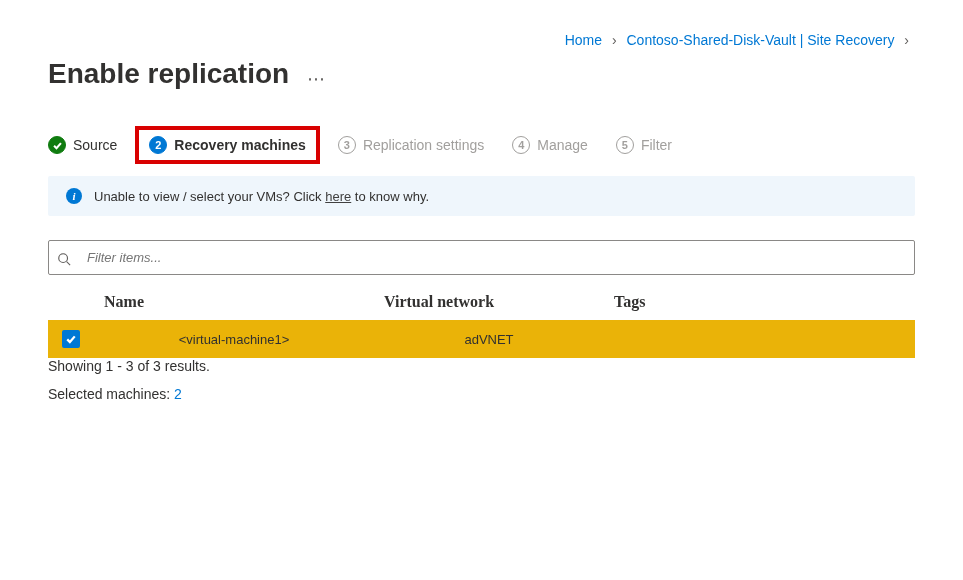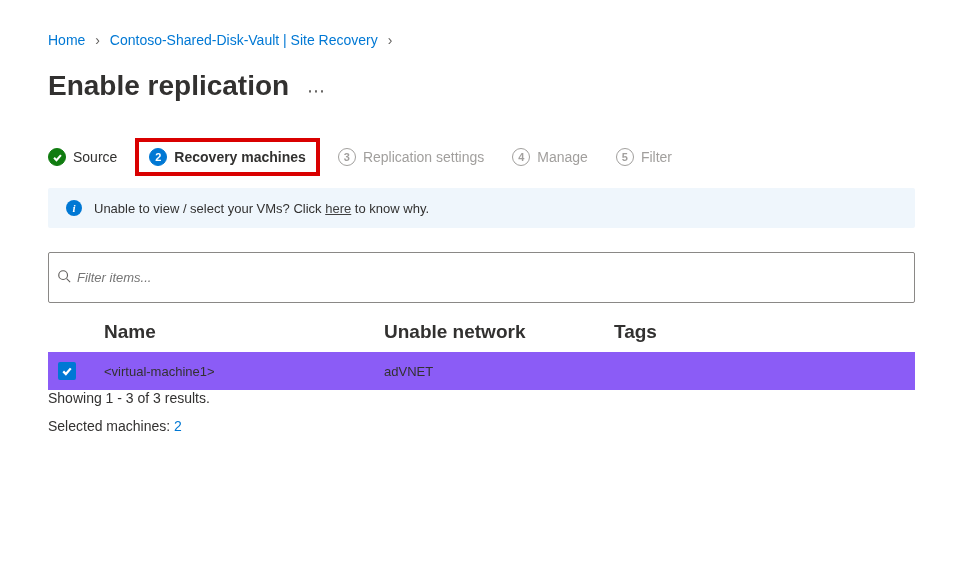--- a/index.html
+++ b/index.html
@@ -13,33 +13,34 @@
     height: 580px;
     overflow: hidden;
   }
   .page {
     padding: 32px 48px 20px 48px;
   }
   .breadcrumb {
     font-size: 14px;
     color: #0078d4;
     margin-bottom: 6px;
+    text-align: right;
   }
   .breadcrumb a {
     color: #0078d4;
     text-decoration: none;
   }
   .breadcrumb .chev {
     color: #605e5c;
     margin: 0 6px;
   }
   h1.title {
     font-size: 28px;
     font-weight: 600;
-    margin: 16px 0 0 0;
+    margin: 4px 0 0 0;
     color: #323130;
     display: inline-block;
   }
   .title-dots {
     margin-left: 14px;
     color: #605e5c;
     font-size: 18px;
     vertical-align: middle;
   }
   .steps {
@@ -115,23 +116,23 @@
     justify-content: center;
     font-style: italic;
     font-family: Georgia, serif;
     flex-shrink: 0;
   }
   .info-bar .link { color: #404040; text-decoration: underline; cursor: pointer; }
   .filter-wrap {
     border: 1px solid #8a8886;
     border-radius: 2px;
     display: flex;
-    align-items: flex-start;
-    padding: 16px 8px;
-    gap: 4px;
+    align-items: flex-end;
+    padding: 8px 8px;
+    gap: 14px;
     margin-bottom: 10px;
   }
   .filter-wrap input {
     border: none;
     outline: none;
     flex: 1;
     font-size: 13px;
     font-style: italic;
     color: #605e5c;
     background: transparent;
@@ -140,36 +141,38 @@
     width: 14px; height: 14px; color: #605e5c; flex-shrink:0;
   }
   table.vm-table {
     width: 100%;
     border-collapse: collapse;
     table-layout: fixed;
   }
   .vm-table th {
     text-align: left;
     font-weight: 600;
-    font-size: 19px;
+    font-size: 16px;
     color: #323130;
     padding: 8px 10px;
     border-bottom: 1px solid transparent;
+    font-family: Liberation Serif, serif;
   }
   .vm-table th.col-cb { width: 46px; }
   .vm-table th.col-name { width: 280px; }
   .vm-table th.col-net { width: 230px; }
   .vm-table td {
     padding: 10px 10px;
     font-size: 13px;
     color: #323130;
     vertical-align: middle;
   }
   .vm-table tr.sel td {
-    background: #8b5cf6;
+    background: #eab308;
+    text-align: center;
   }
   .cb {
     width: 18px;
     height: 18px;
     border-radius: 2px;
     display: inline-flex;
     align-items: center;
     justify-content: center;
     cursor: pointer;
   }
@@ -255,21 +258,21 @@
         <line x1="11" y1="11" x2="15" y2="15"></line>
     </svg>
     <input type="text" placeholder="Filter items..." style="">
   </div>
 
   <table class="vm-table">
     <thead>
       <tr>
         <th class="col-cb"></th>
         <th class="col-name">Name</th>
-        <th class="col-net">Unable network</th>
+        <th class="col-net">Virtual network</th>
         <th>Tags</th>
       </tr>
     </thead>
     <tbody>
       <tr class="sel">
         <td>
           <span class="cb checked">
             <svg viewBox="0 0 16 16" fill="none" stroke="currentColor" stroke-width="3">
                 <polyline points="3,8.5 6.5,12 13,4.5"></polyline>
               </svg>

